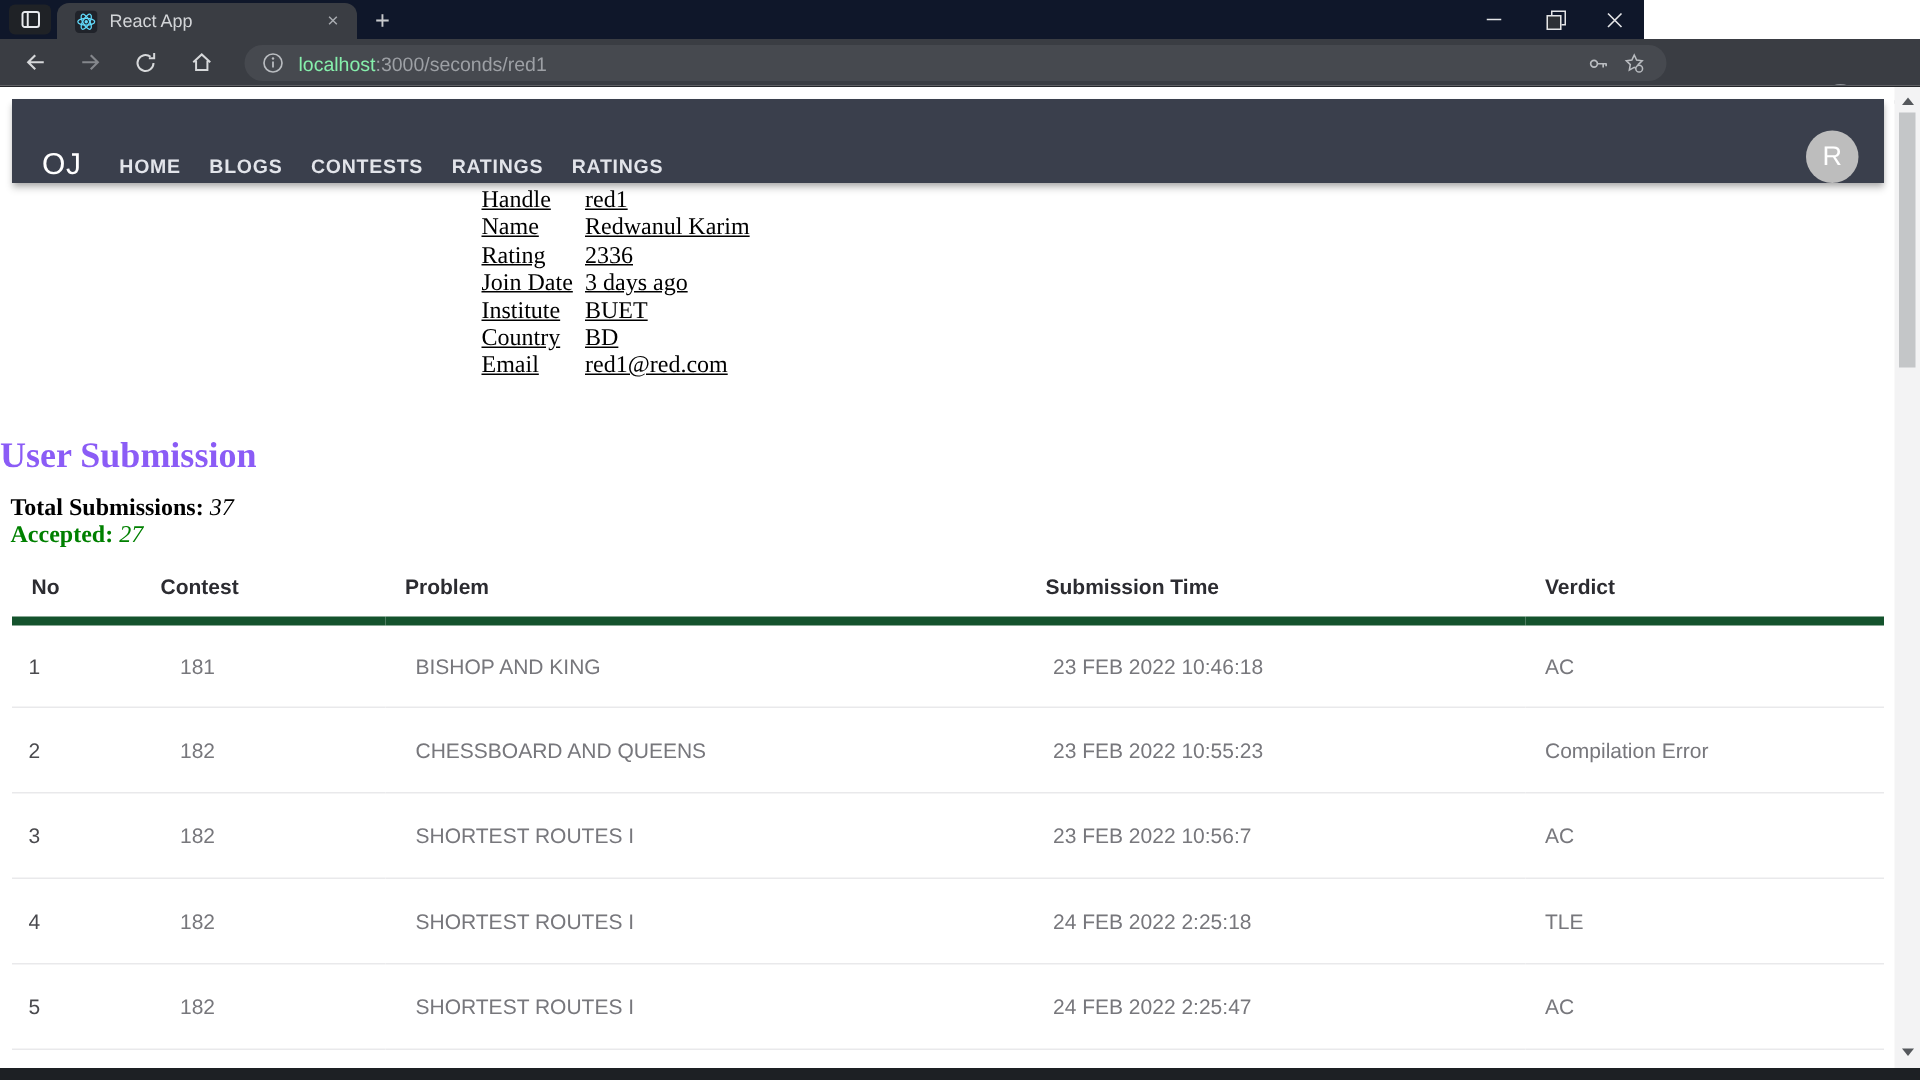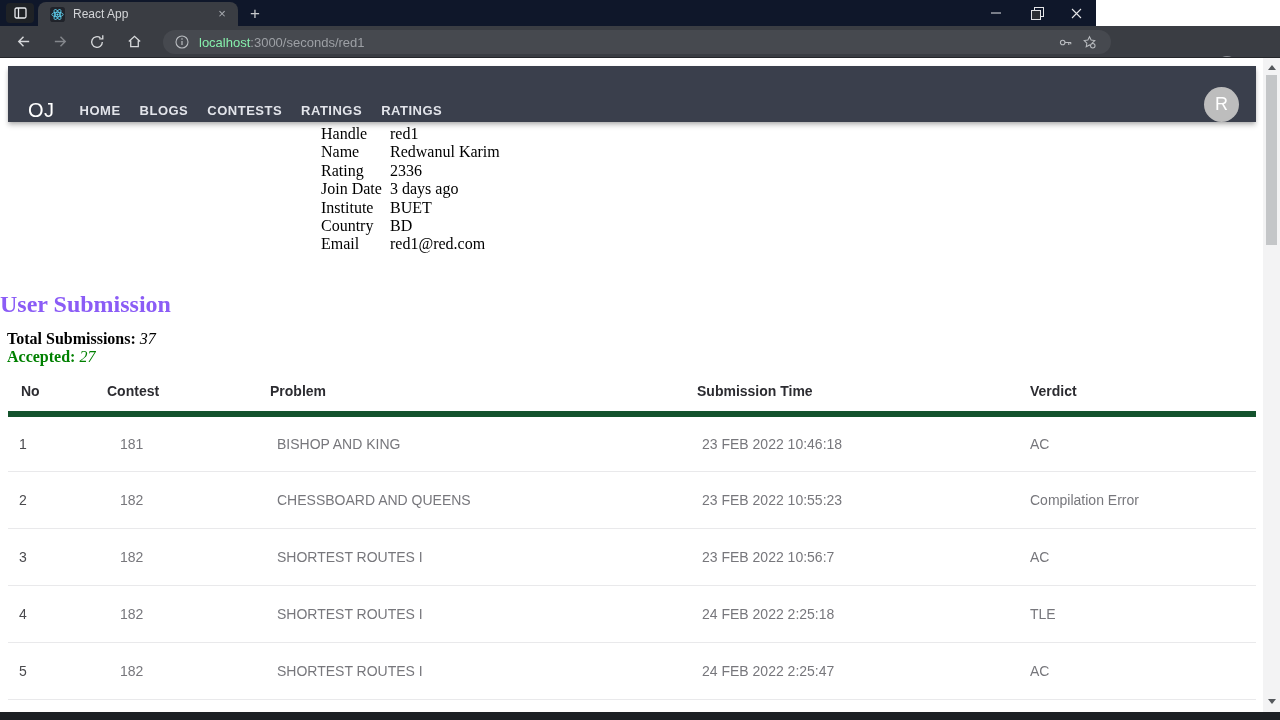--- a/index.html
+++ b/index.html
@@ -39,21 +39,21 @@
   .page { position:absolute; left:0; top:58px; width:1263px; height:654px; background:#fff; overflow:hidden; }
 
   .navbar { position:absolute; left:8px; top:8px; width:1248px; height:56px; background:#3a3f4c; display:flex; align-items:flex-end; padding:0 17px 0 20px; box-shadow:0 2px 4px -1px rgba(0,0,0,.25), 0 4px 5px 0 rgba(0,0,0,.14); }
   .brand { color:#ffffff; font-size:20px; font-weight:500; margin-right:23px; letter-spacing:.5px; }
   .nav-link { color:#e2e4ea; font-size:13px; font-weight:600; letter-spacing:.5px; margin-right:15px; padding:4px 2px; cursor:pointer; }
   .nav-spacer { flex:1; }
   .nav-avatar { width:35px; height:35px; border-radius:50%; background:#bdbdbd; color:#ffffff; font-size:18px; display:flex; align-items:center; justify-content:center; font-family:"Liberation Sans", sans-serif; }
 
   .profile-box { position:absolute; left:320px; top:67px; font-family:"Liberation Serif", serif; font-size:16px; color:#000; }
   .profile-box table { border-collapse:collapse; }
-  .profile-box td { padding:0 0 0 1px; height:18.4px; line-height:18.4px; vertical-align:middle; }
+  .profile-box td { padding:0 0 0 1px; height:18.4px; line-height:18.4px; vertical-align:middle;text-decoration:underline; }
   .profile-box td.plabel { width:69px; }
 
   .subm-heading { position:absolute; left:0; top:233px; width:1263px; font-family:"Liberation Serif", serif; font-weight:700; font-size:24px; color:#8b5cf6; }
 
   .totals { position:absolute; left:7px; top:272px; font-family:"Liberation Serif", serif; font-size:16px; line-height:18px; }
   .totals .lbl { font-weight:700; }
   .totals .val { font-style:italic; }
   .totals .accepted { color:#008000; }
 
   .subs { position:absolute; left:8px; top:313px; width:1248px; }

